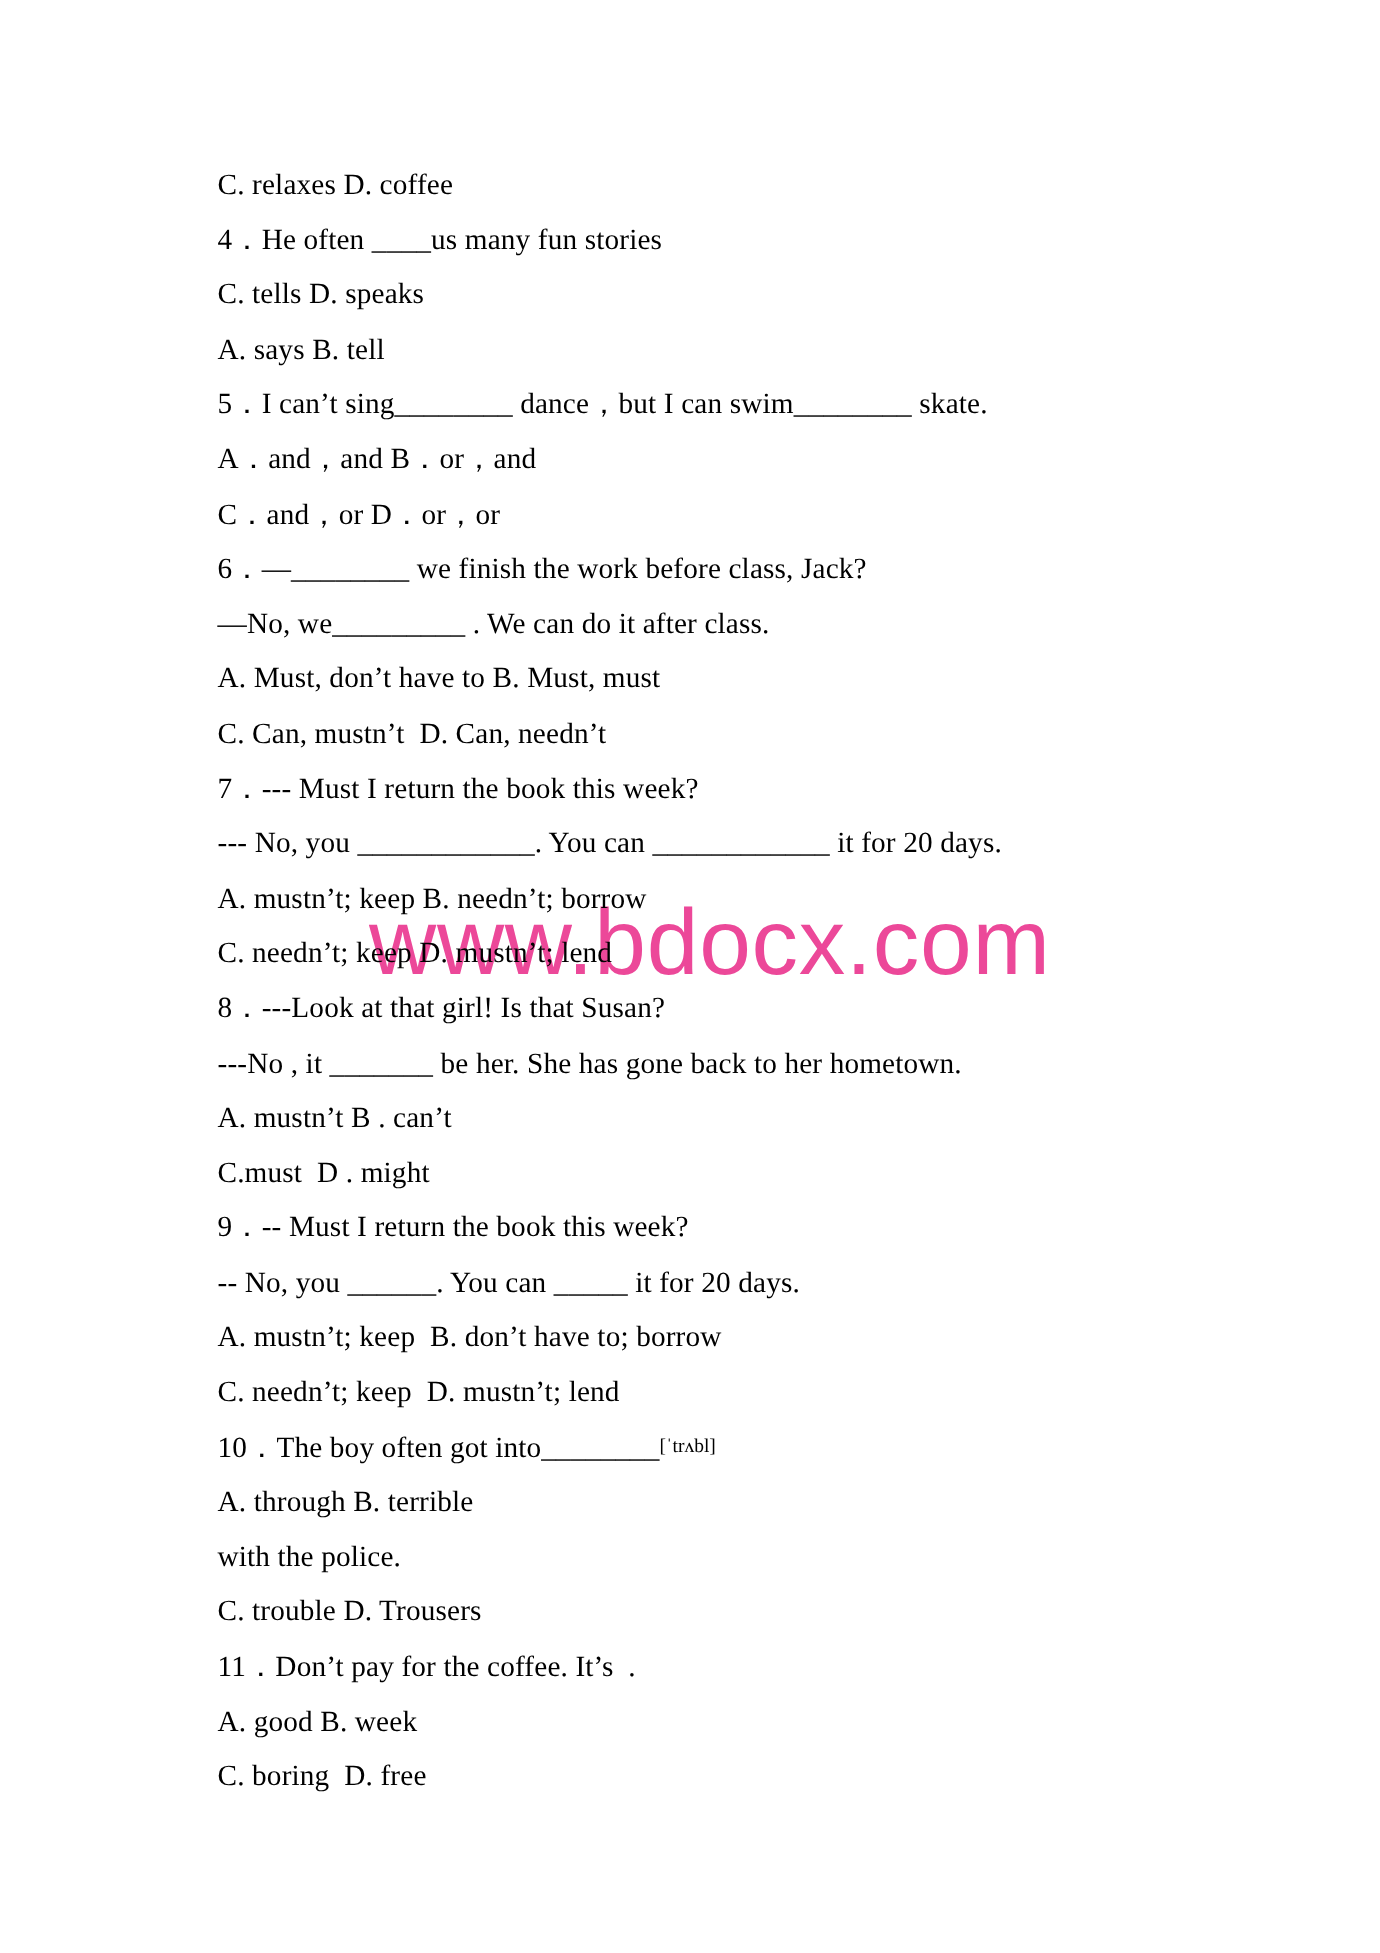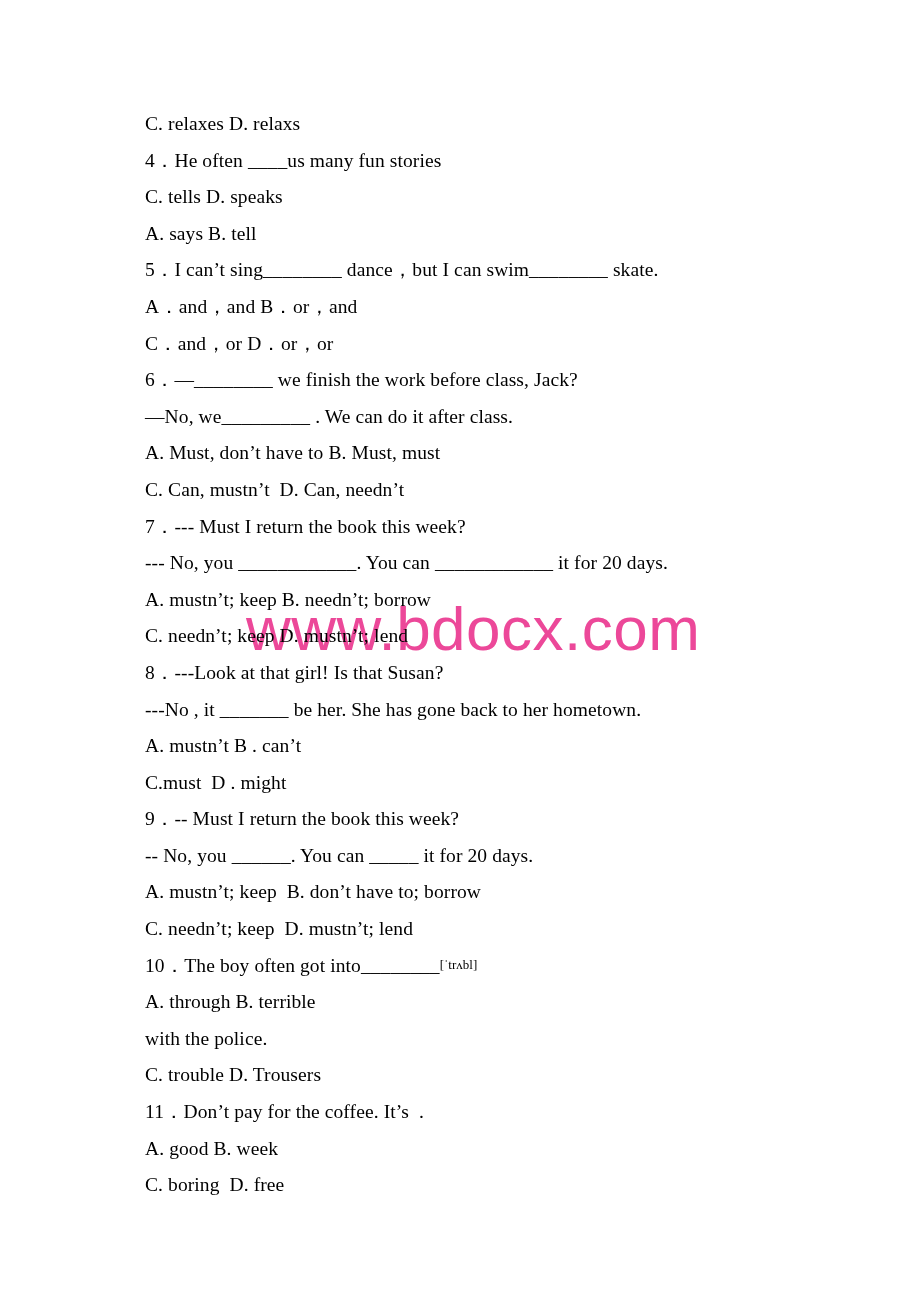--- a/index.html
+++ b/index.html
@@ -60,21 +60,21 @@
     margin-top: 32px;
   }
 </style>
 </head>
 <body>
 
 <div id="watermark">www.bdocx.com</div>
 
 <div id="sheet">
 
-  <div class="line">C. relaxes D. relaxs</div>
+  <div class="line">C. relaxes D. coffee</div>
   <div class="line">4．He often ____us many fun stories</div>
   <div class="line">C. tells D. speaks</div>
   <div class="line">A. says B. tell</div>
 
   <div class="line">5．I can’t sing________ dance，but I can swim________ skate.</div>
   <div class="line">A．and，and B．or，and</div>
   <div class="line">C．and，or D．or，or</div>
 
   <div class="line">6．—________ we finish the work before class, Jack?</div>
   <div class="line">—No, we_________ . We can do it after class.</div>

